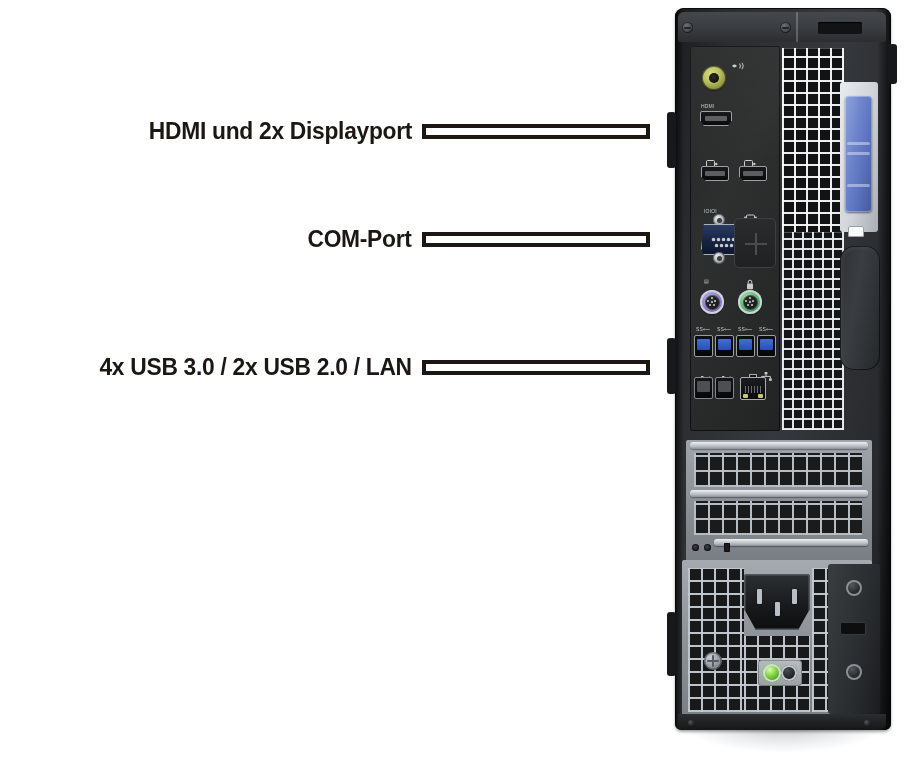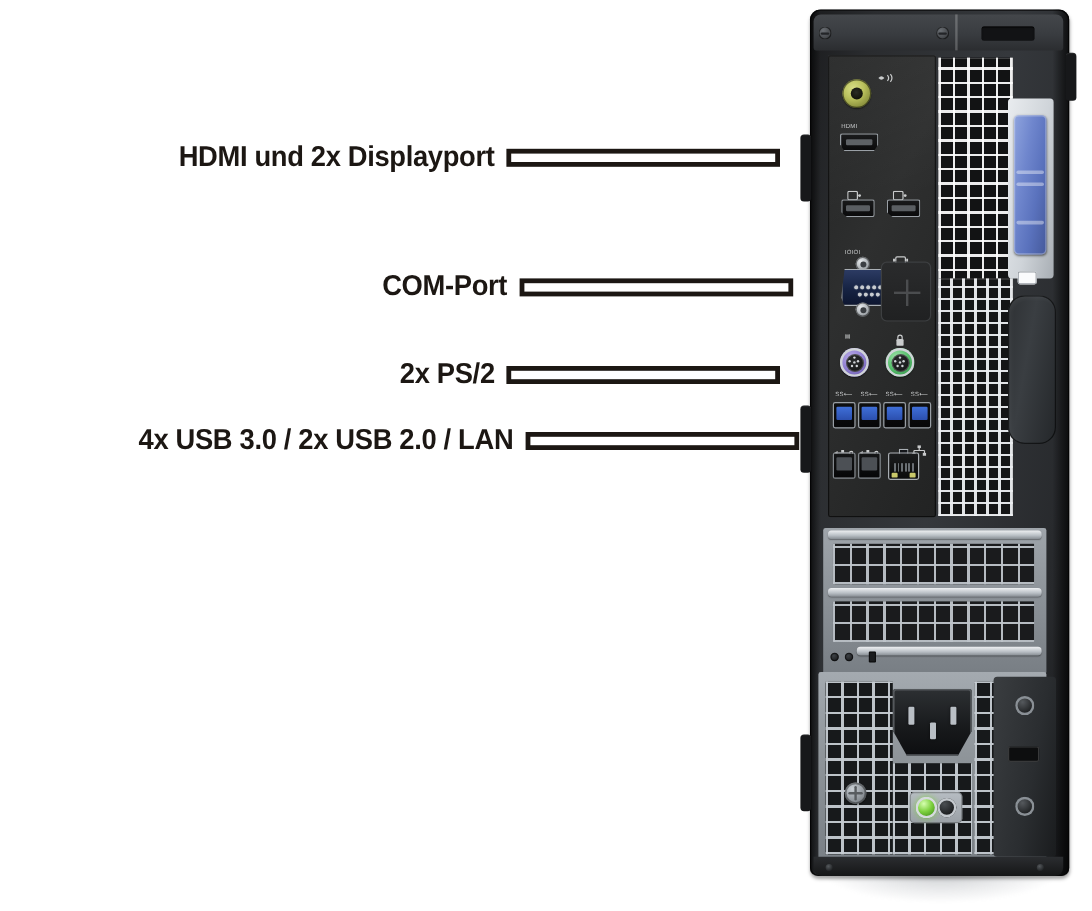--- a/index.html
+++ b/index.html
@@ -334,31 +334,27 @@
 </head>
 <body>
 
 <div id="stage">
 
   <div class="callout" style="left:0;top:116px;width:650px;justify-content:flex-end;">
     <div class="ctext">HDMI und 2x Displayport</div>
     <div class="leader" style="width:228px;"></div>
   </div>
 
-  <div class="callout" style="left:0;top:224px;width:650px;justify-content:flex-end;padding-left:11px;">
+  <div class="callout" style="left:0;top:224px;width:650px;justify-content:flex-end;">
     <div class="ctext">COM-Port</div>
     <div class="leader" style="width:228px;"></div>
   </div>
 
-  <div class="callout" style="left:0;top:297px;width:650px;justify-content:flex-end;">
-    <div class="ctext">2x PS/2</div>
-    <div class="leader" style="width:228px;"></div>
-  </div>
-
-  <div class="callout" style="left:0;top:352px;width:650px;justify-content:flex-end;padding-left:16px;">
+
+  <div class="callout" style="left:0;top:352px;width:650px;justify-content:flex-end;">
     <div class="ctext">4x USB 3.0 / 2x USB 2.0 / LAN</div>
     <div class="leader" style="width:228px;"></div>
   </div>
 
 
   <div id="pc">
 
     <div class="shadow"></div>
 
     <div class="chassis">

